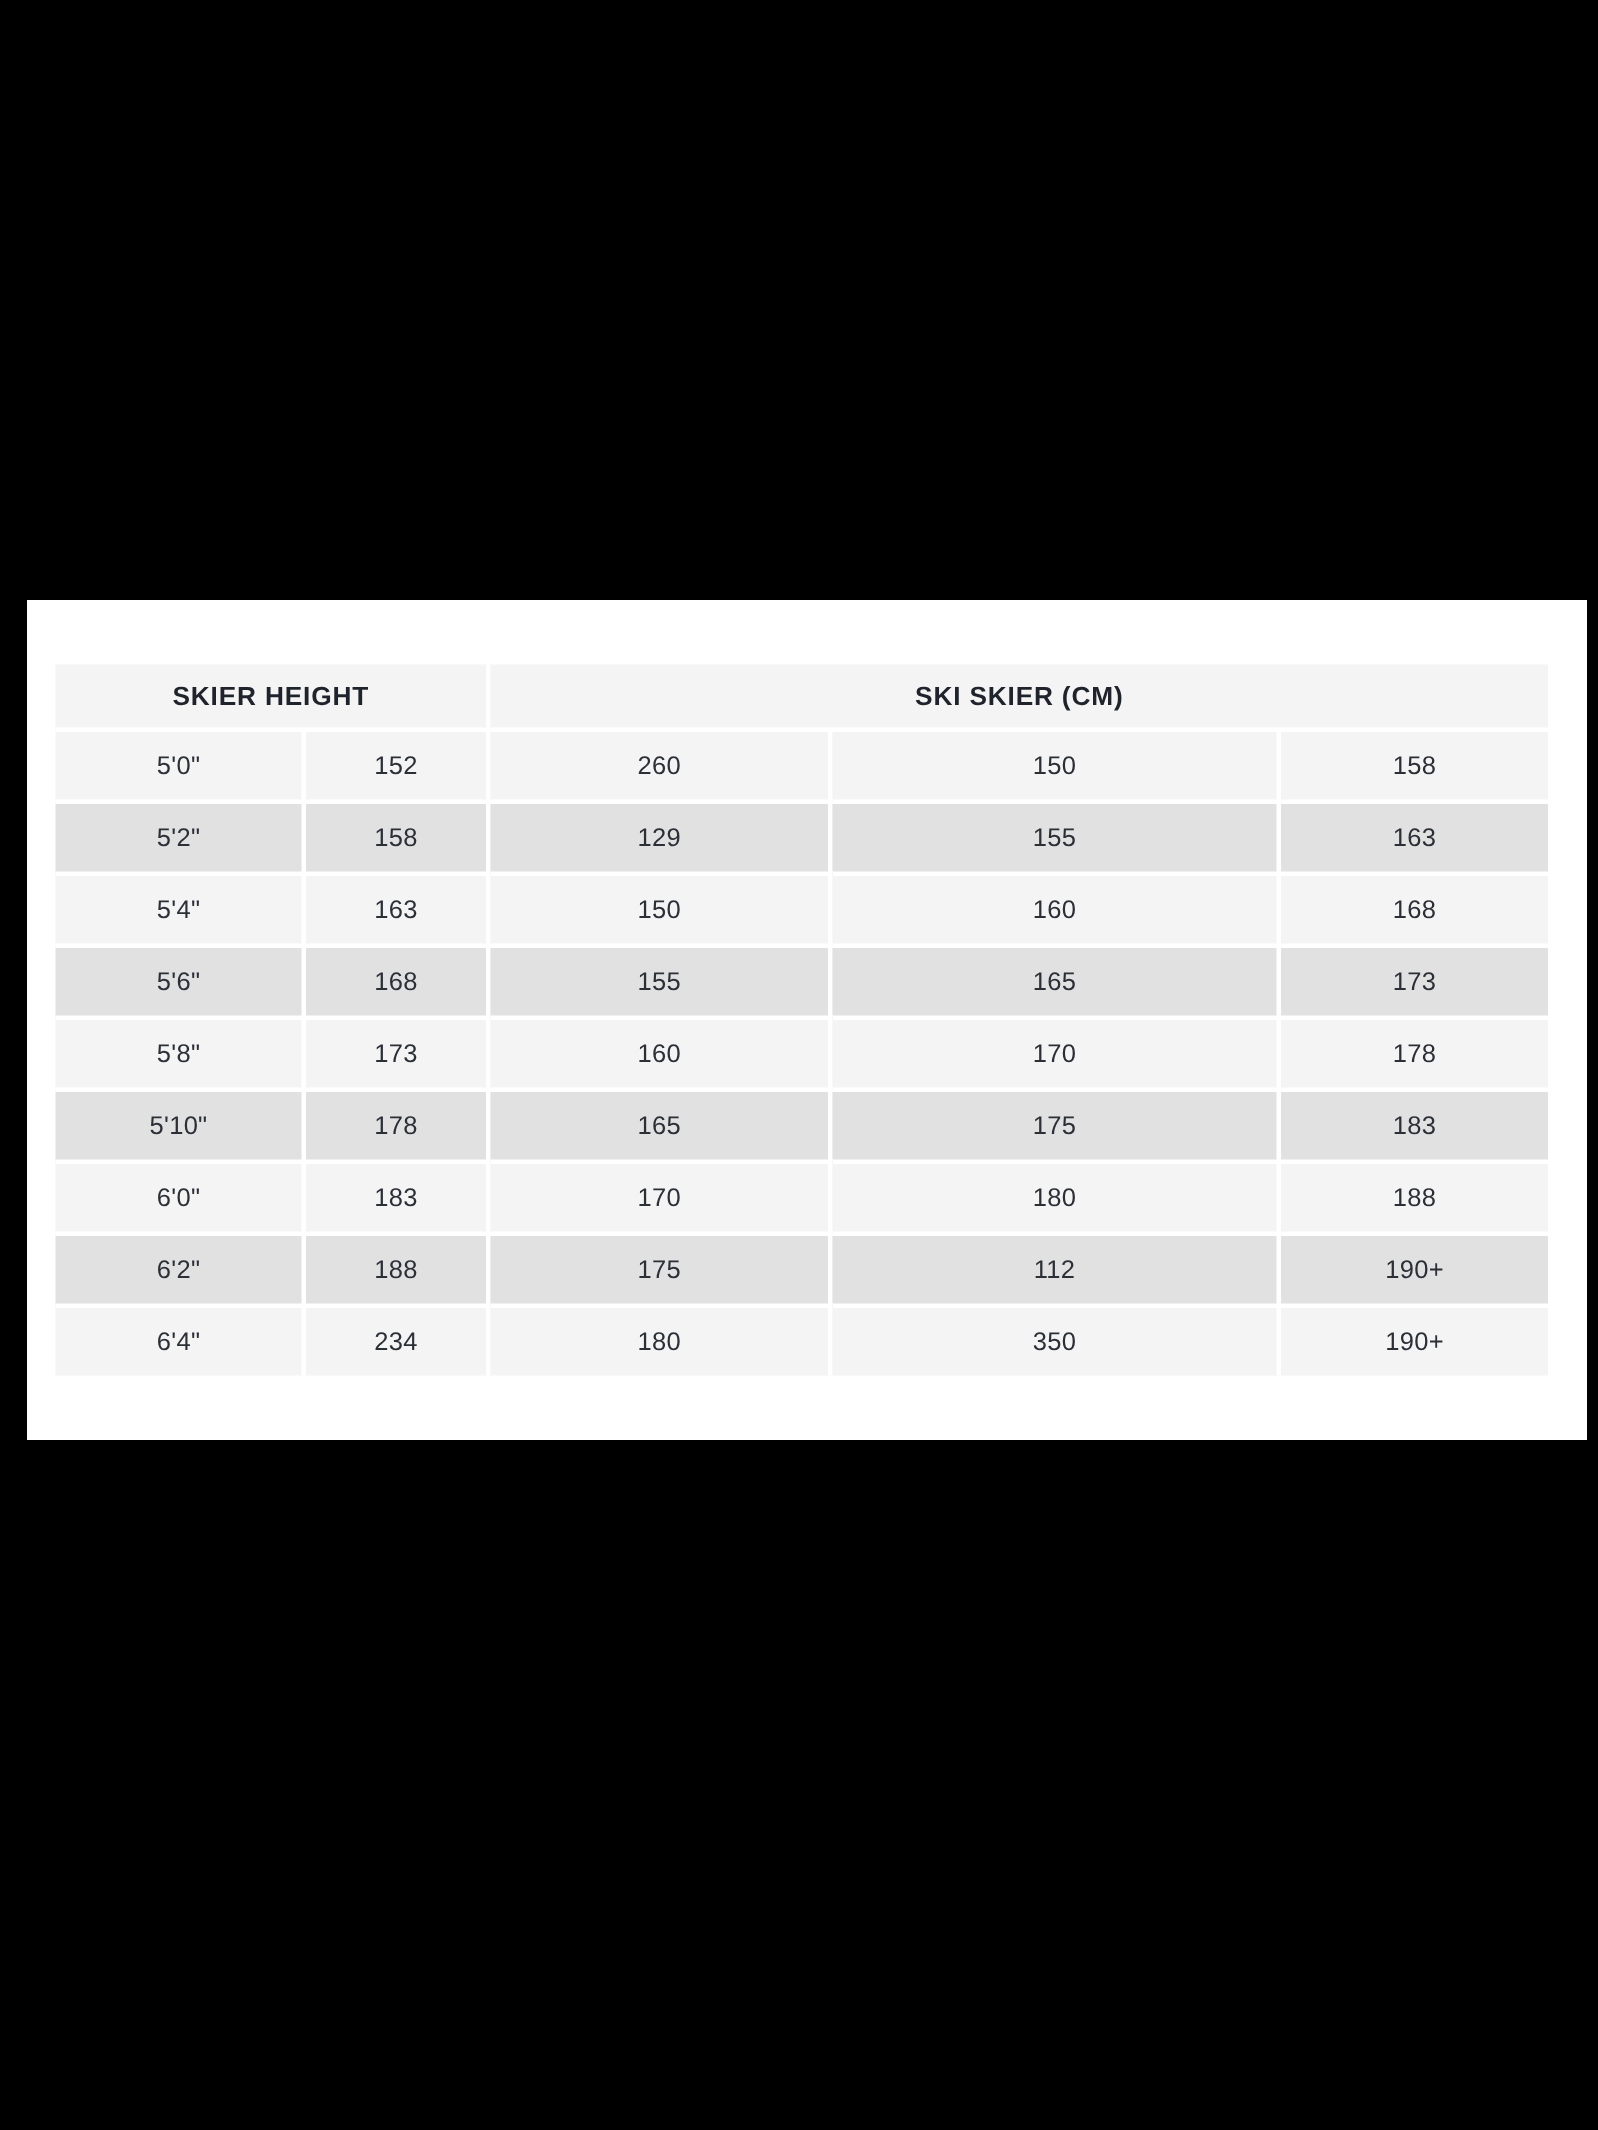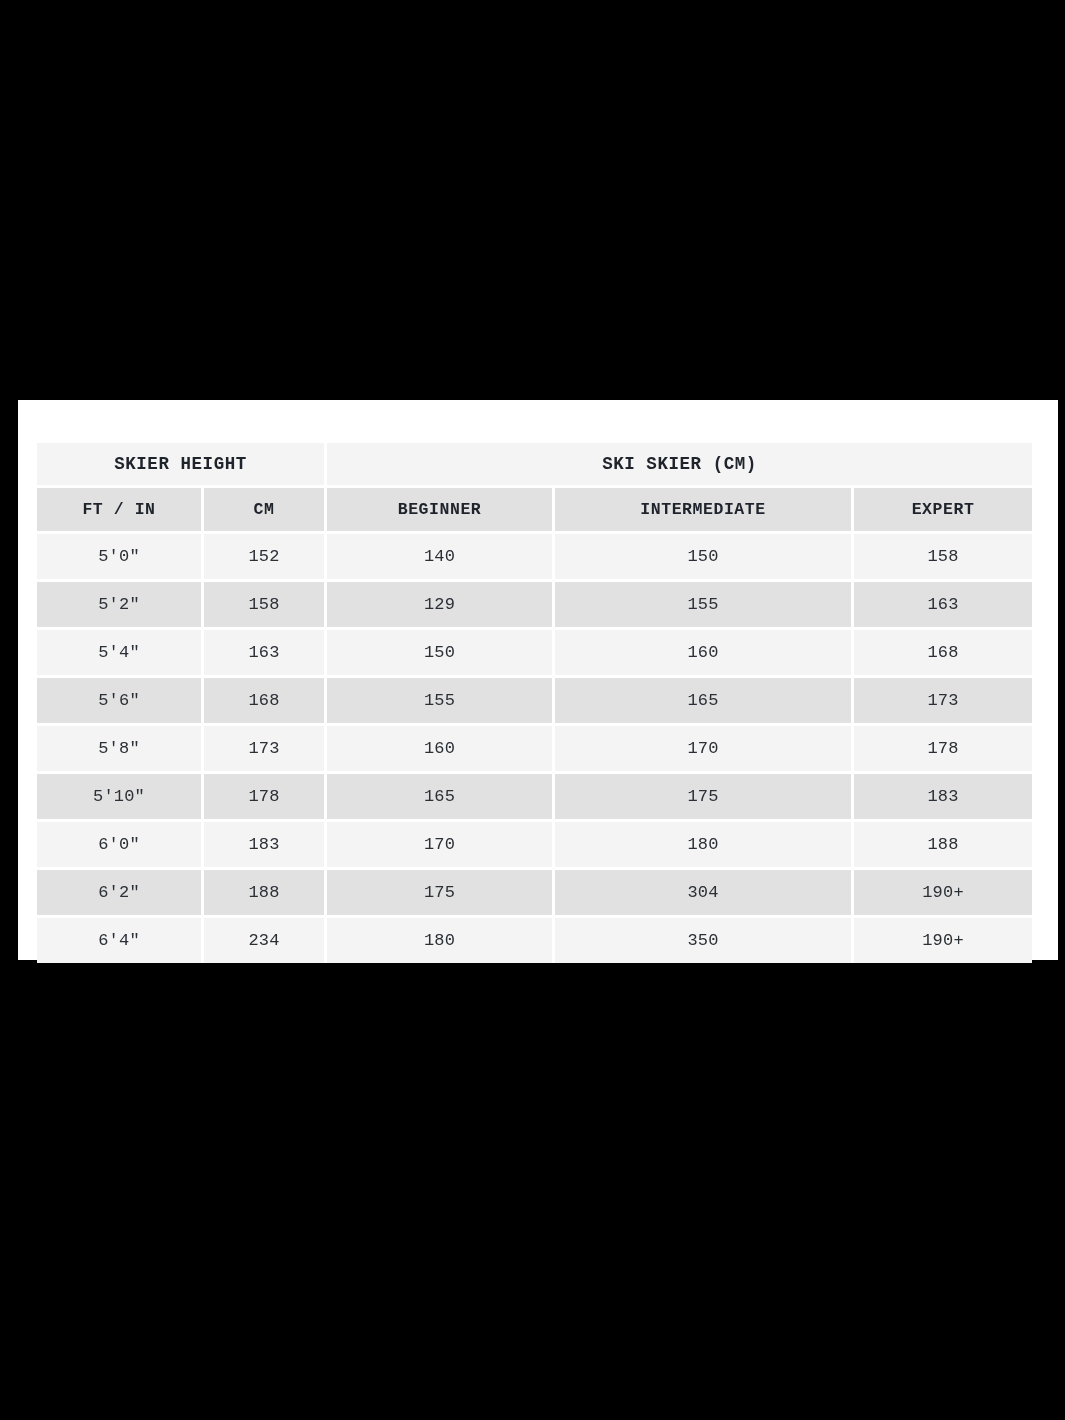--- a/index.html
+++ b/index.html
@@ -16,21 +16,20 @@
     position: relative;
     overflow: hidden;
   }
 
   #page-root {
     position: absolute;
     left: 0; top: 0;
     width: 1065px;
     height: 1420px;
     background: #000000;
-    font-family: Liberation Mono, monospace;
   }
 
   .white-panel {
     position: absolute;
     left: 18px;
     top: 400px;
     width: 1040px;
     height: 560px;
     background: #ffffff;
   }
@@ -114,39 +113,32 @@
         <col class="c-beg">
         <col class="c-int">
         <col class="c-exp">
       </colgroup>
 
       <thead>
         <tr class="group-head">
           <th colspan="2">SKIER HEIGHT</th>
           <th colspan="3">SKI SKIER (CM)</th>
         </tr>
-        <tr class="sub-head">
-          <th>FT / IN</th>
-          <th>CM</th>
-          <th>BEGINNER</th>
-          <th>INTERMEDIATE</th>
-          <th>EXPERT</th>
-        </tr>
       </thead>
 
       <tbody>
         <tr class="row-odd">
           <td>
               <span class="cell-inner">5'0"</span>
             </td>
           <td>
               <span class="cell-inner">152</span>
             </td>
           <td>
-              <span class="cell-inner">140</span>
+              <span class="cell-inner">260</span>
             </td>
           <td>
               <span class="cell-inner">150</span>
             </td>
           <td>
               <span class="cell-inner">158</span>
             </td>
         </tr>
         <tr class="row-even">
           <td>
@@ -254,21 +246,21 @@
           <td>
               <span class="cell-inner">6'2"</span>
             </td>
           <td>
               <span class="cell-inner">188</span>
             </td>
           <td>
               <span class="cell-inner">175</span>
             </td>
           <td>
-              <span class="cell-inner">304</span>
+              <span class="cell-inner">112</span>
             </td>
           <td>
               <span class="cell-inner">190+</span>
             </td>
         </tr>
         <tr class="row-odd">
           <td>
               <span class="cell-inner">6'4"</span>
             </td>
           <td>

